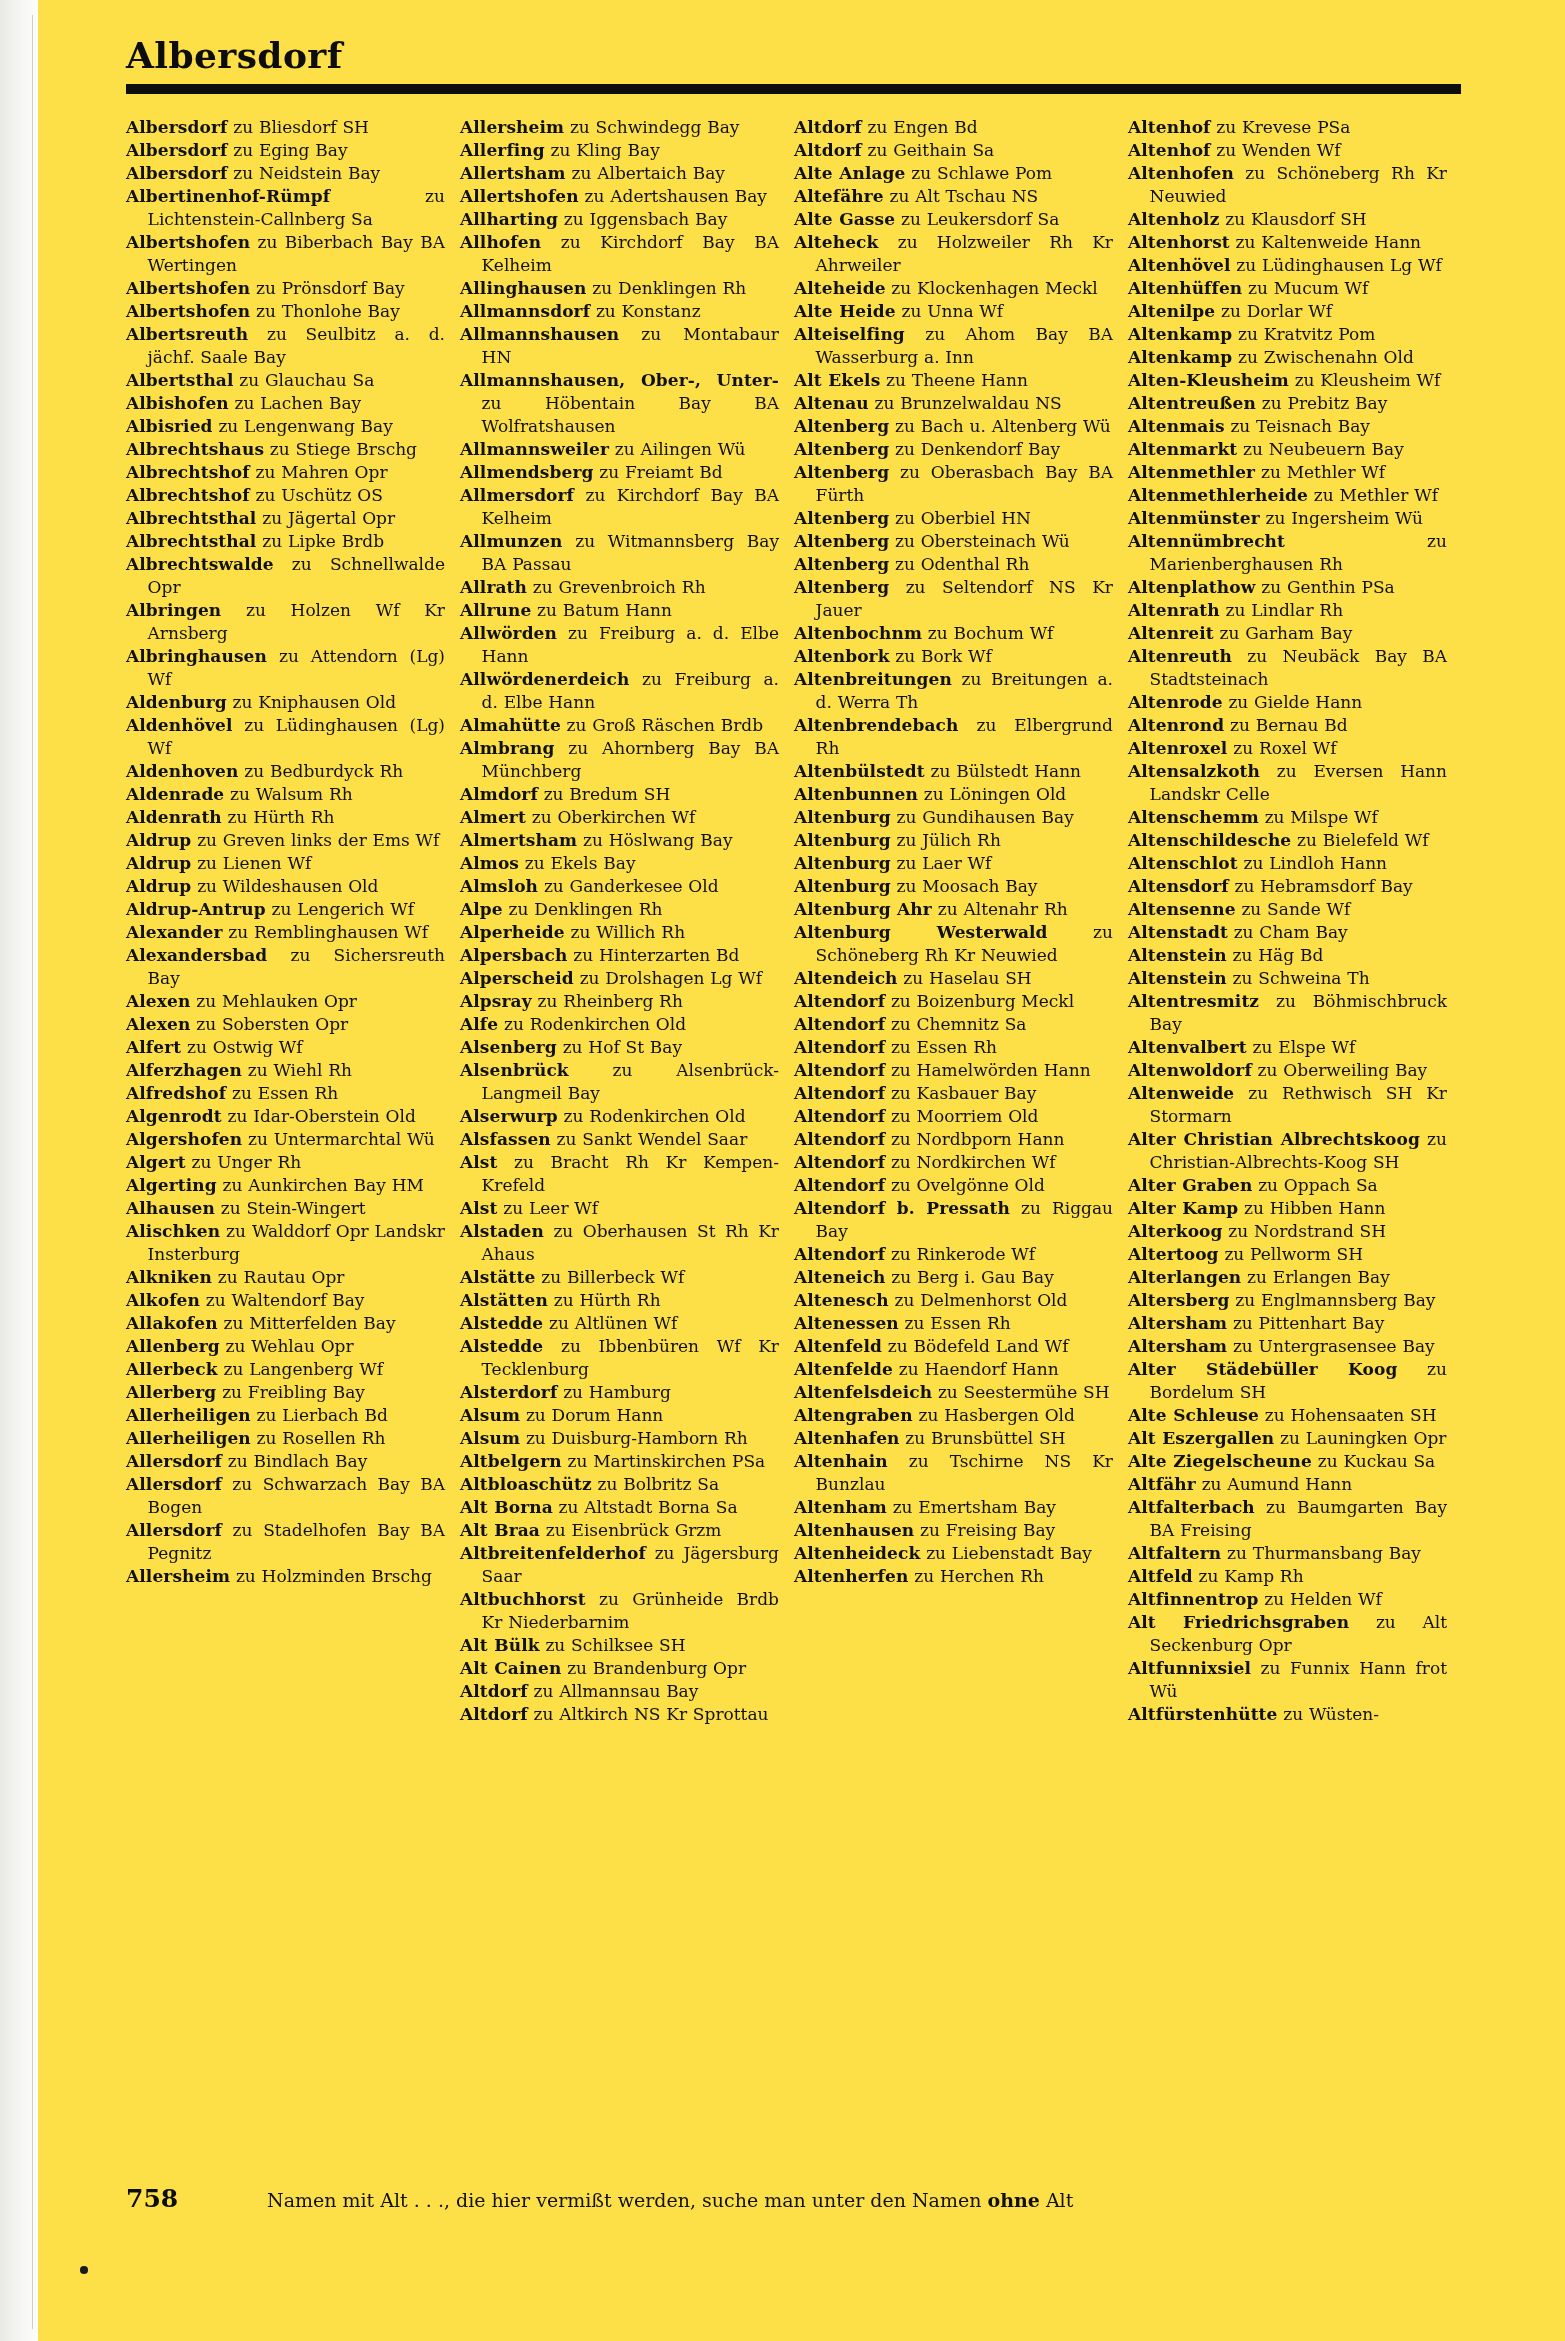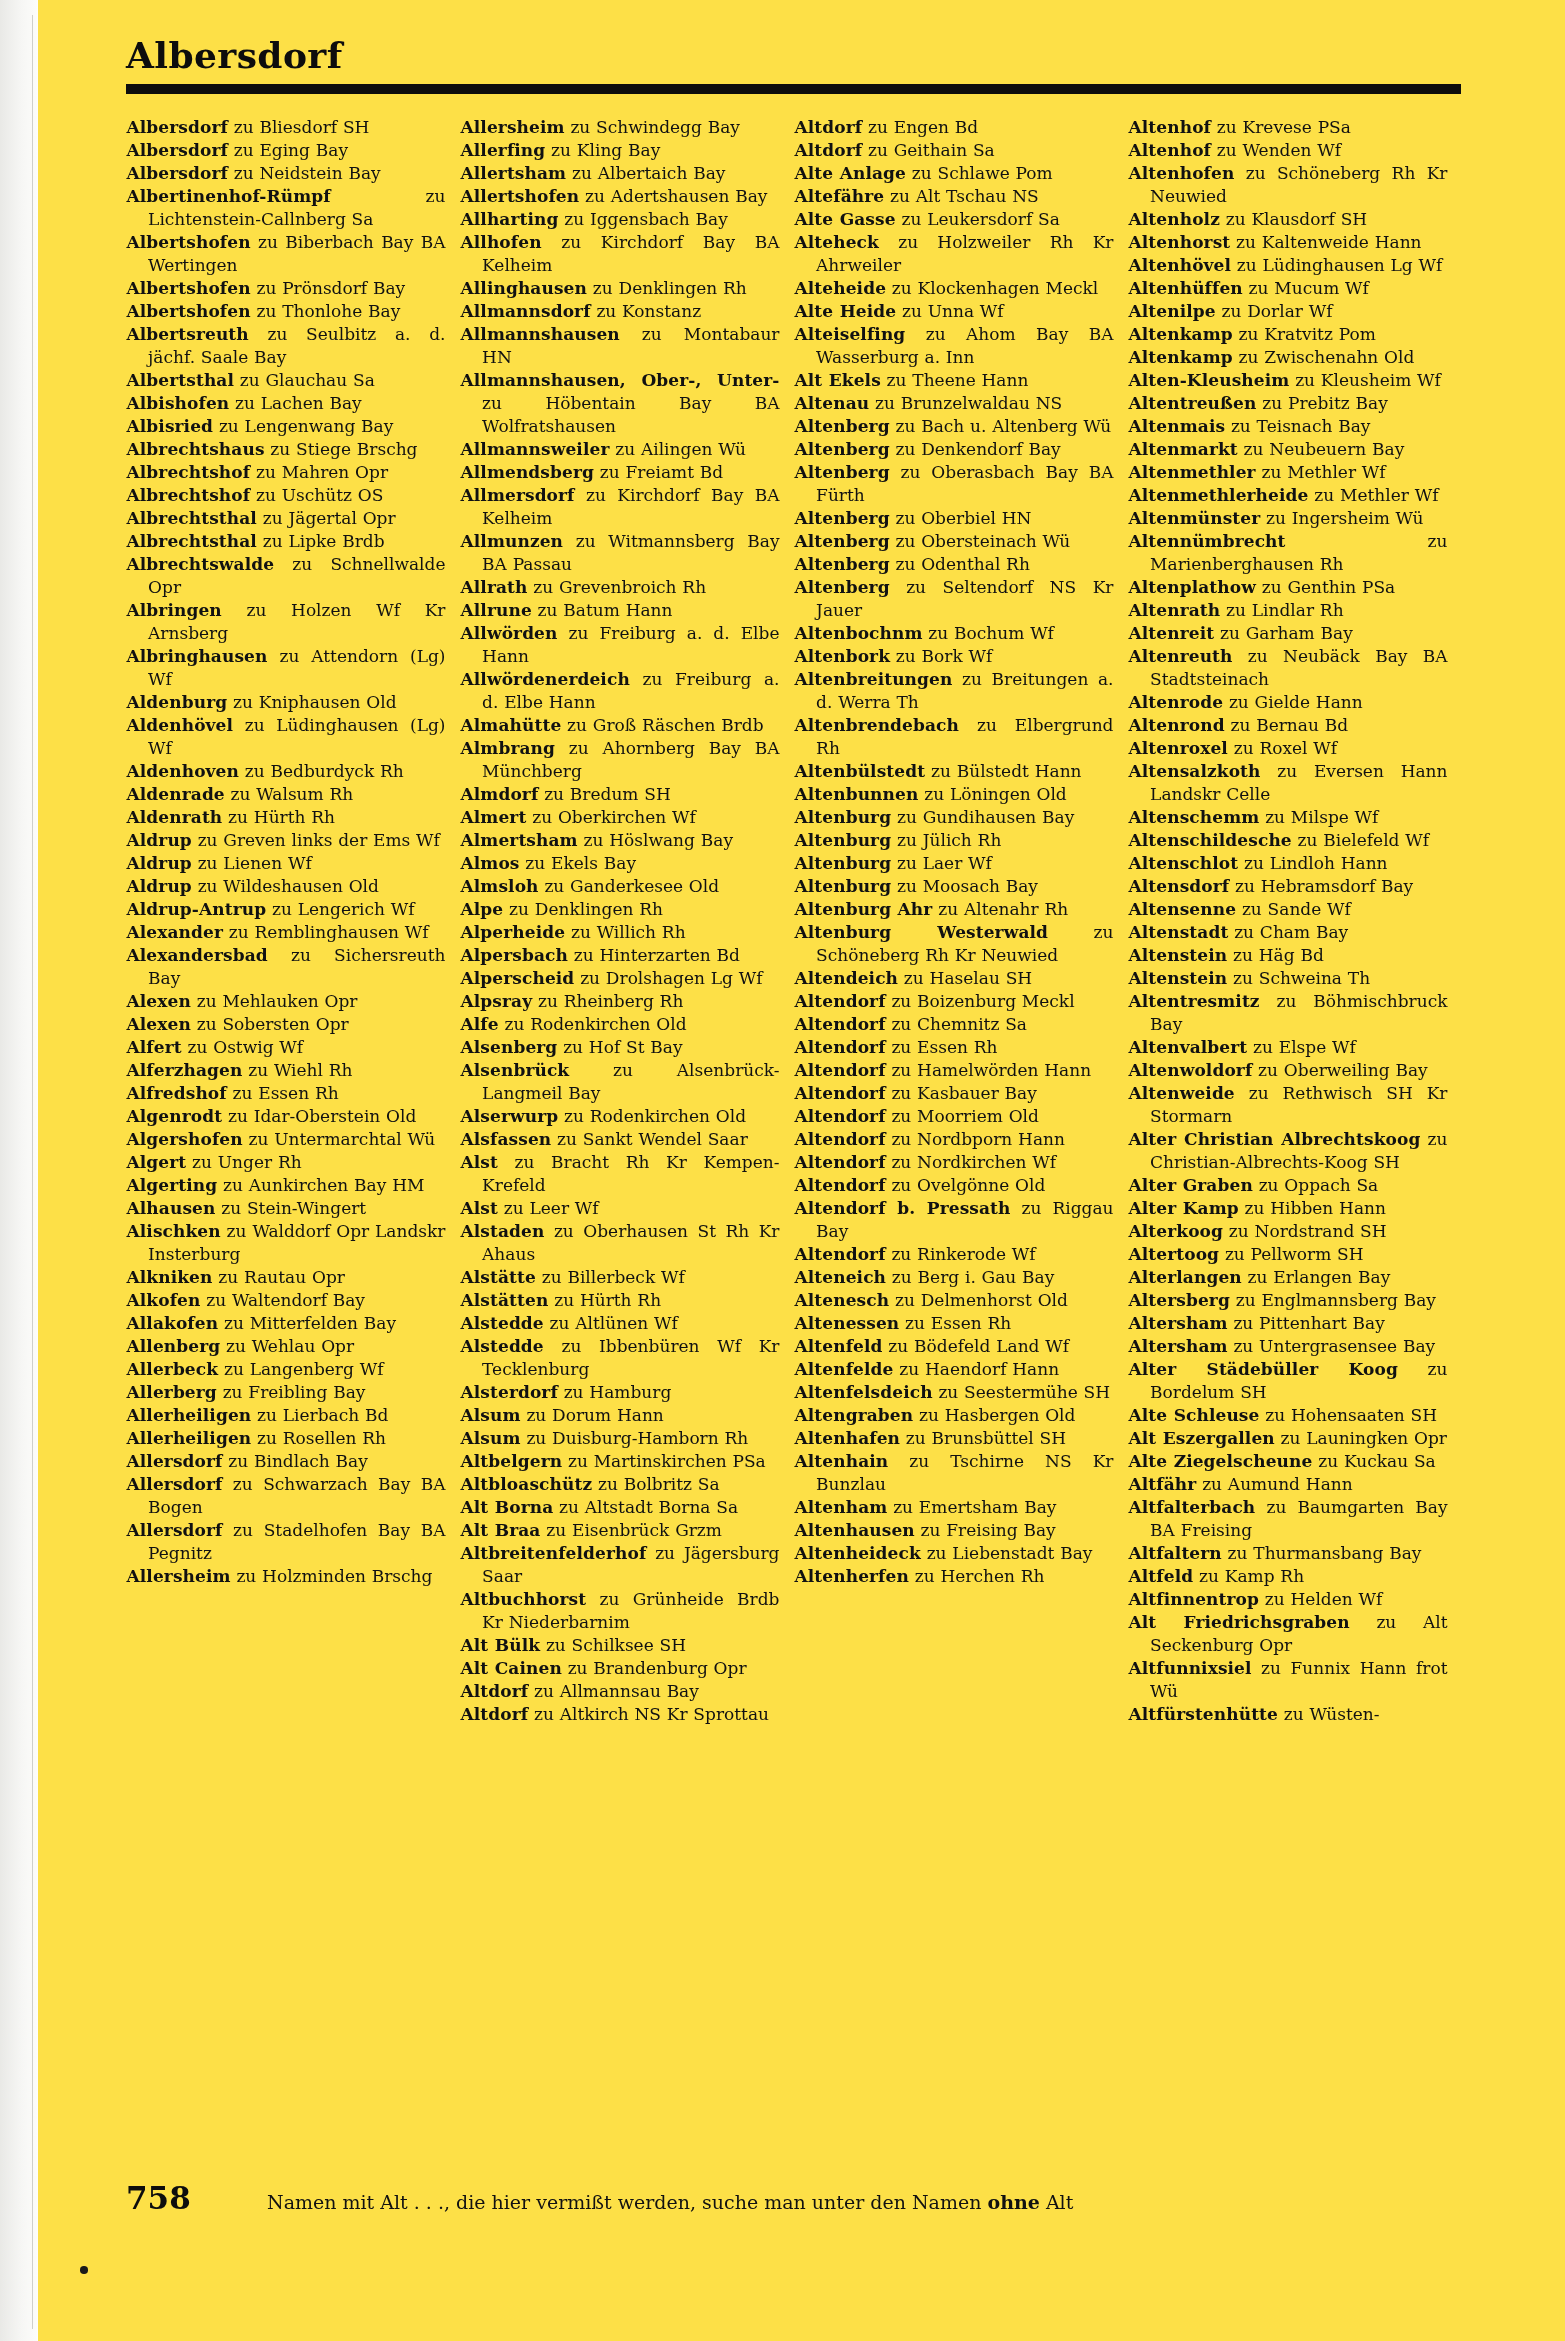--- a/index.html
+++ b/index.html
@@ -69,21 +69,20 @@
 
   
   .columns {
     position: absolute;
     left: 126px;
     top: 116px;
     width: 1337px;
     height: 1990px;
     display: flex;
     gap: 0;
-    justify-content: center;
   }
   .col {
     width: 334px;
     padding-right: 15px;
     box-sizing: border-box;
   }
 
   .entry {
     font-family: "DejaVu Serif", serif;
     font-size: 17px;
@@ -110,21 +109,21 @@
     position: absolute;
     left: 126px;
     top: 2181px;
     width: 1337px;
     display: flex;
     align-items: baseline;
   }
   .folio {
     font-family: "DejaVu Serif", serif;
     font-weight: 700;
-    font-size: 31px;
+    font-size: 25px;
     line-height: 35px;
     color: #0d0d0d;
     width: 141px;
   }
   .footnote {
     font-family: "DejaVu Serif", serif;
     font-size: 19px;
     line-height: 25px;
     color: #111;
     flex: 1;

